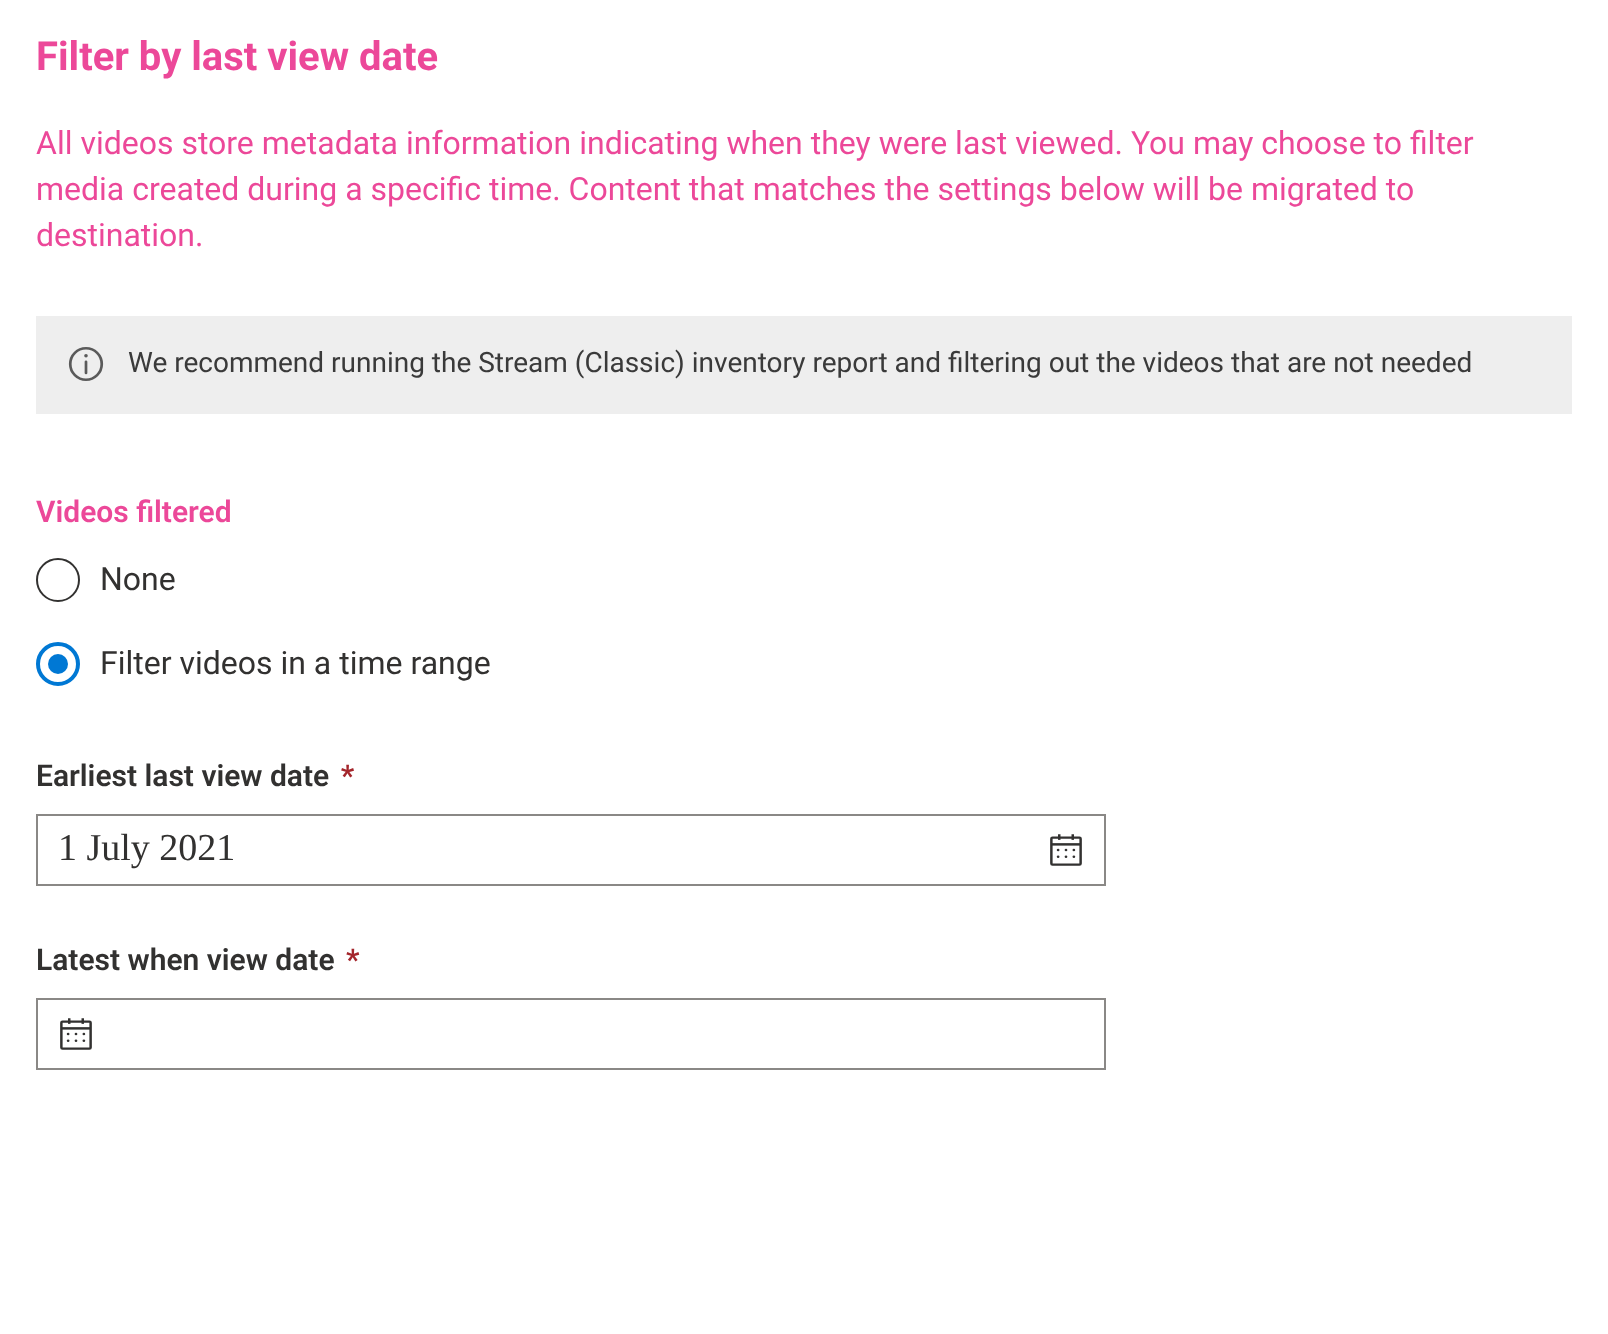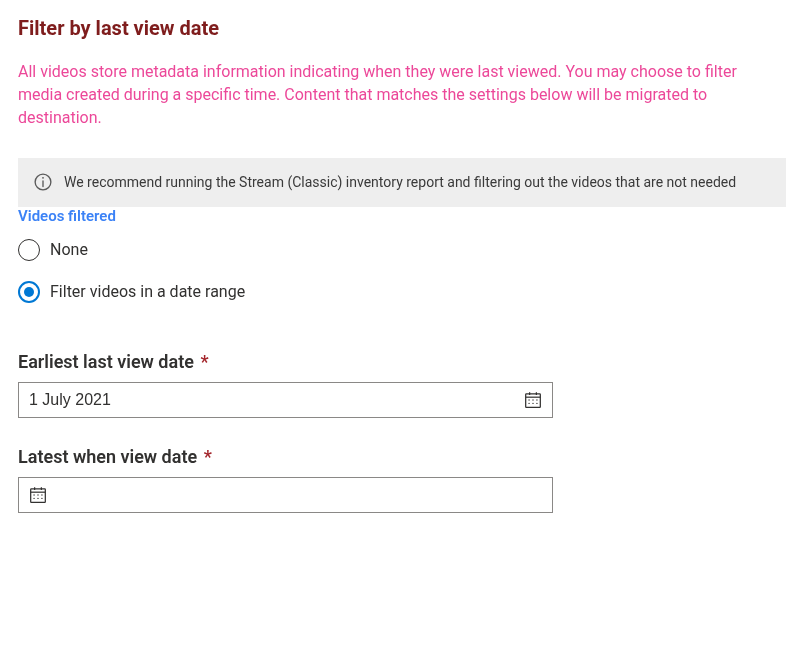--- a/index.html
+++ b/index.html
@@ -8,55 +8,56 @@
       margin: 0;
       padding: 16px 18px;
       color: #323130;
       font-size: 14px;
       width: 804px;
     }
     h2.page-title {
       font-size: 20px;
       font-weight: 700;
       margin: 0 0 20px 0;
-      color: #7f1d1d;
+      color: #ec4899;
     }
     p.description {
       font-size: 16px;
       line-height: 1.45;
       color: #ec4899;
       margin: 0 0 28px 0;
       max-width: 760px;
     }
     .info-banner {
       background: #eeeeee;
       padding: 14px 16px 14px 16px;
       display: flex;
       align-items: flex-start;
       gap: 12px;
+      margin-bottom: 40px;
     }
     .info-banner .icon {
       flex-shrink: 0;
       width: 18px;
       height: 18px;
       margin-top: 1px;
     }
     .info-banner .text {
       font-size: 14px;
       line-height: 1.5;
       color: #3a3a3a;
     }
     .field-group-label {
       font-size: 15px;
       font-weight: 600;
       margin: 0 0 14px 0;
-      color: #3b82f6;
+      color: #ec4899;
     }
     .radio-group {
-      margin-bottom: 48px;
+      margin-bottom: 36px;
     }
     .radio-option {
       display: flex;
       align-items: center;
       gap: 10px;
       margin-bottom: 20px;
       cursor: pointer;
     }
     .radio-circle {
       width: 22px;
@@ -80,21 +81,21 @@
     }
     .radio-option.selected .radio-dot { display: block; }
     .radio-label {
       font-size: 16px;
       color: #323130;
     }
     .date-field {
       margin-bottom: 28px;
     }
     .date-label {
-      font-size: 18px;
+      font-size: 15px;
       font-weight: 600;
       margin-bottom: 10px;
       display: block;
       margin-top: 24px;
     }
     .req {
       color: #a4262c;
       margin-left: 2px;
     }
     .date-input-wrap {
@@ -102,23 +103,23 @@
       display: flex;
       align-items: center;
       width: 535px;
       height: 36px;
       padding: 0 10px 0 10px;
     }
     .date-input {
       border: none;
       outline: none;
       flex: 1;
-      font-size: 16px;
+      font-size: 19px;
       color: #323130;
-      font-family: Liberation Sans, sans-serif;
+      font-family: Liberation Serif, serif;
       padding: 0;
       background: transparent;
     }
     .cal-icon {
       width: 18px;
       height: 18px;
       flex-shrink: 0;
       cursor: pointer;
     }
   </style>
@@ -144,21 +145,21 @@
 
 <div class="radio-group">
   <div class="radio-option">
     <span class="radio-circle"></span>
     <span class="radio-label">None</span>
   </div>
   <div class="radio-option selected">
     <span class="radio-circle">
         <span class="radio-dot"></span>
       </span>
-    <span class="radio-label">Filter videos in a date range</span>
+    <span class="radio-label">Filter videos in a time range</span>
   </div>
 </div>
 
 <div class="date-field">
   <label class="date-label">
     <span>Earliest last view date</span>
     <span class="req">*</span>
   </label>
   <div class="date-input-wrap">
     <input class="date-input" type="text" value="1 July 2021" style="">

